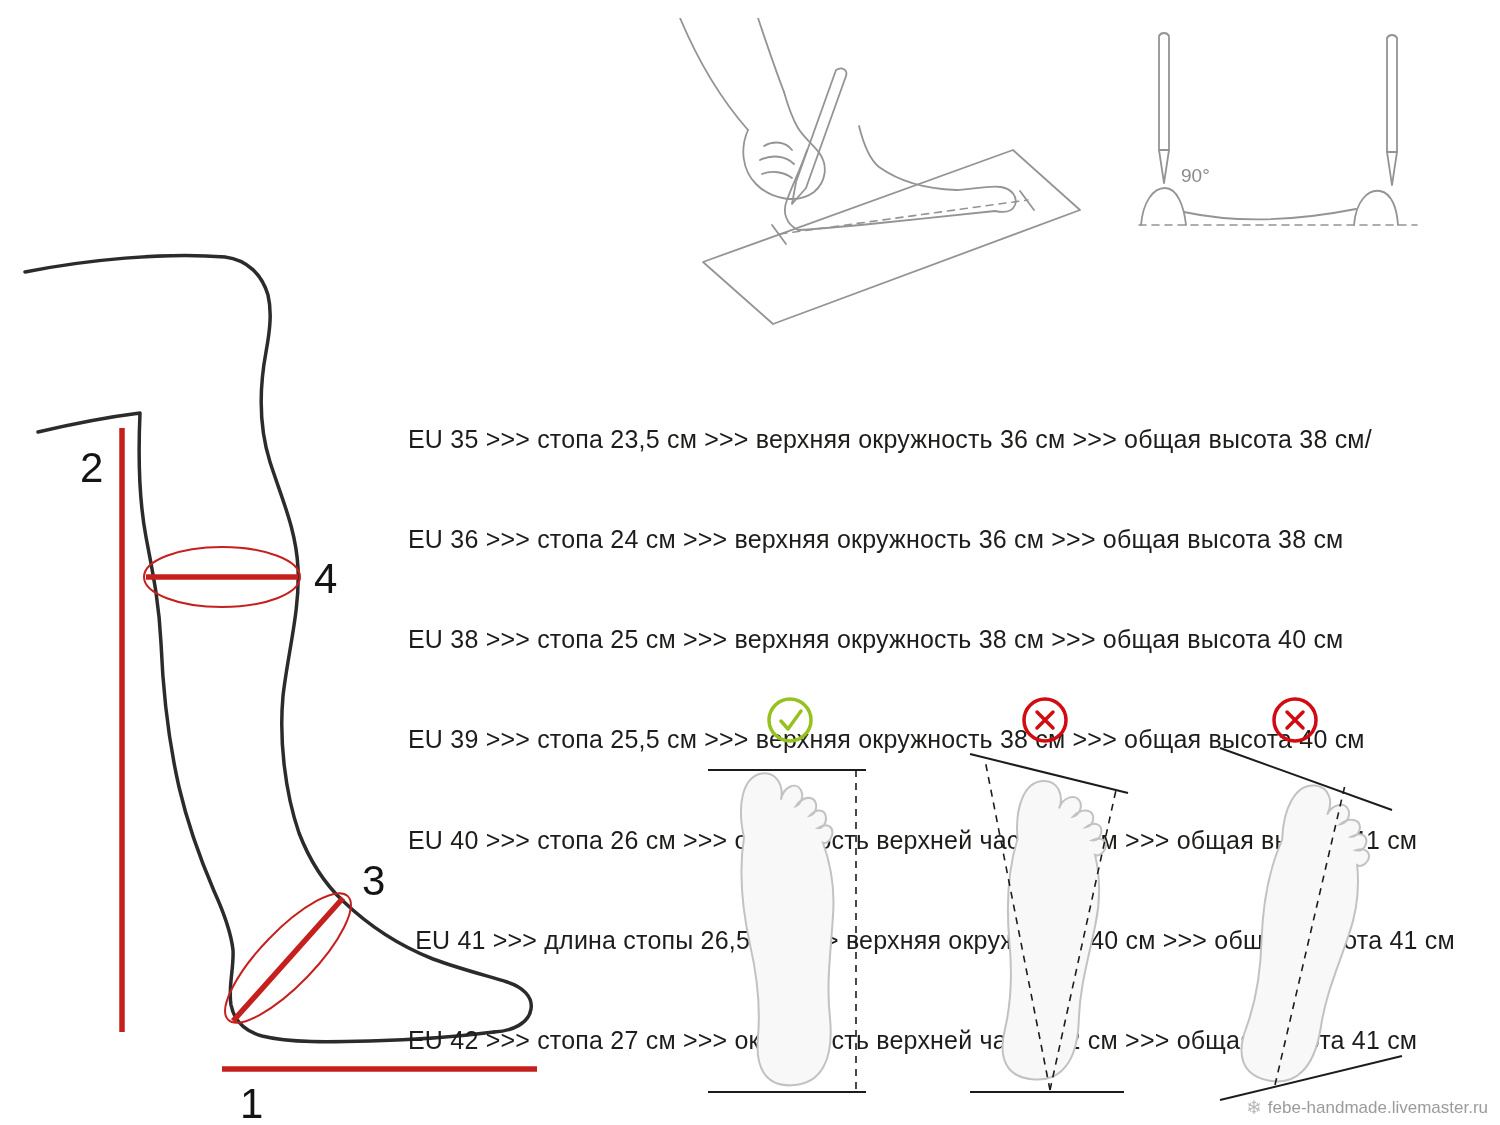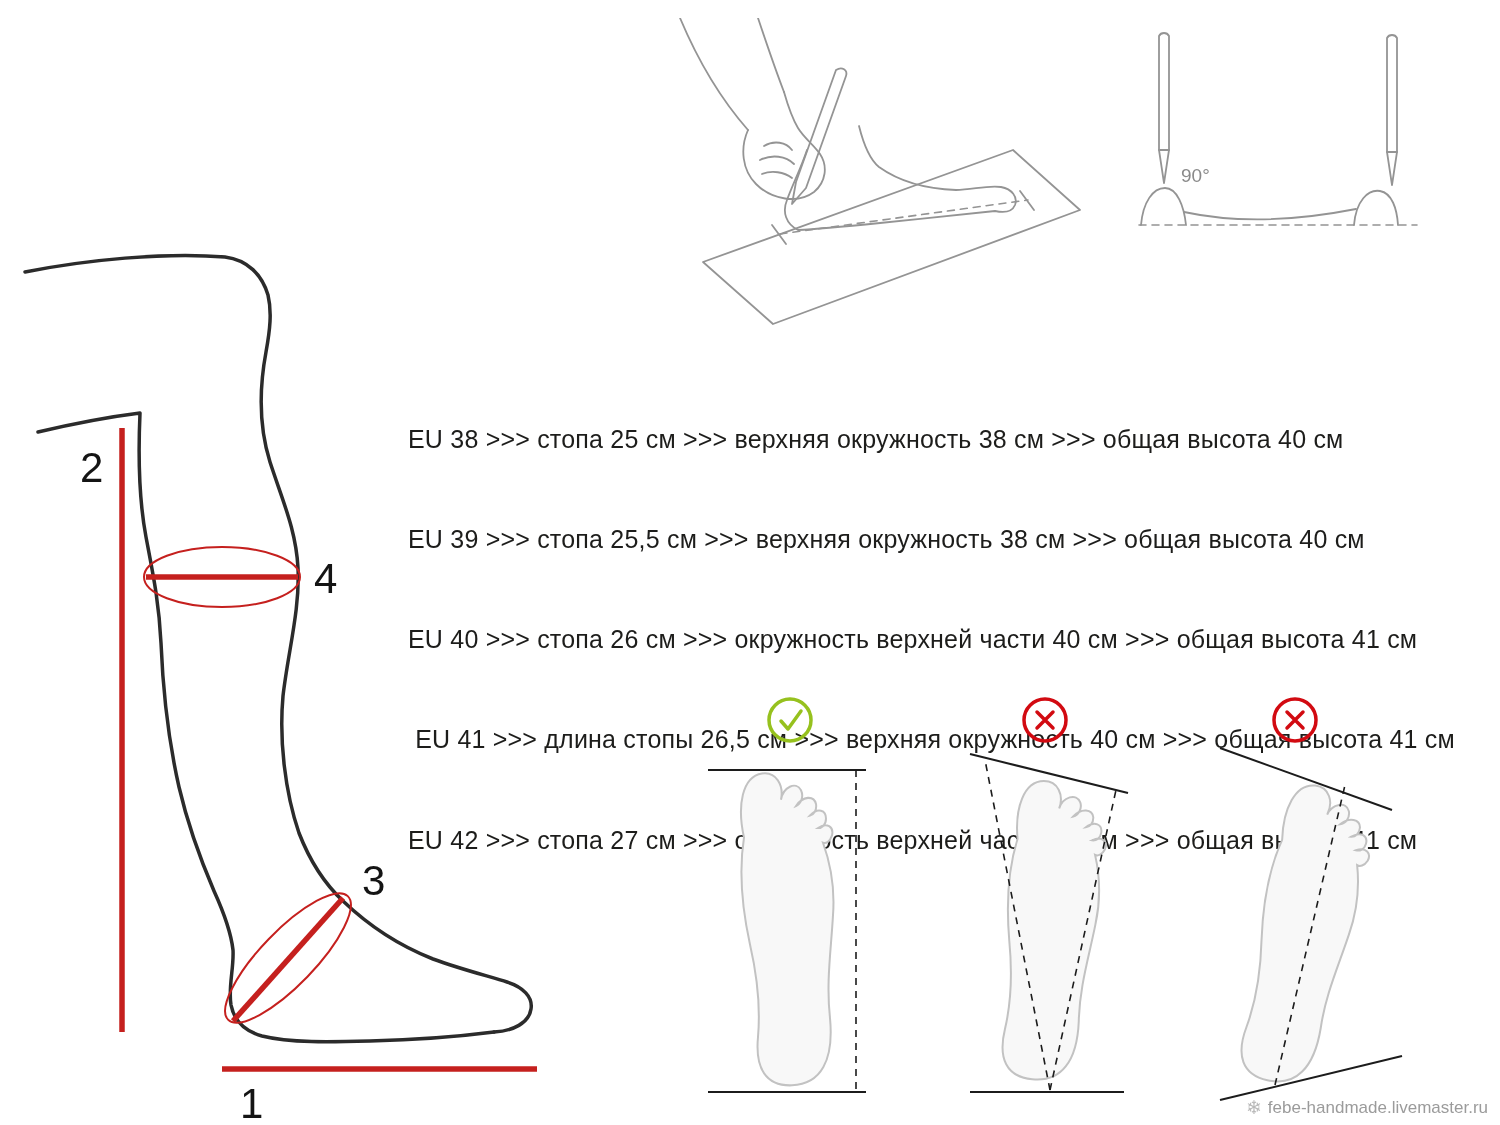--- a/index.html
+++ b/index.html
@@ -109,20 +109,22 @@
         <path d="M 262,130 L 272,130"></path>
       </g>
       <path d="M 16,203 C 18,180 28,166 40,166 C 52,166 59,184 61,203"></path>
       <path d="M 229,203 C 231,179 243,167 255,169 C 267,171 272,187 273,203"></path>
       <path d="M 59,190 C 110,201 170,199 231,187"></path>
     </g>
     <text class="sketchtxt" x="56" y="160">90°</text>
   </svg>
 
   <div class="size-chart">
+    <div>EU 35 &gt;&gt;&gt; стопа 23,5 см &gt;&gt;&gt; верхняя окружность 36 см &gt;&gt;&gt; общая высота 38 см/</div>
+    <div>EU 36 &gt;&gt;&gt; стопа 24 см &gt;&gt;&gt; верхняя окружность 36 см &gt;&gt;&gt; общая высота 38 см</div>
     <div>EU 38 &gt;&gt;&gt; стопа 25 см &gt;&gt;&gt; верхняя окружность 38 см &gt;&gt;&gt; общая высота 40 см</div>
     <div>EU 39 &gt;&gt;&gt; стопа 25,5 см &gt;&gt;&gt; верхняя окружность 38 см &gt;&gt;&gt; общая высота 40 см</div>
     <div>EU 40 &gt;&gt;&gt; стопа 26 см &gt;&gt;&gt; окружность верхней части 40 см &gt;&gt;&gt; общая высота 41 см</div>
     <div> EU 41 &gt;&gt;&gt; длина стопы 26,5 см &gt;&gt;&gt; верхняя окружность 40 см &gt;&gt;&gt; общая высота 41 см</div>
     <div>EU 42 &gt;&gt;&gt; стопа 27 см &gt;&gt;&gt; окружность верхней части 42 см &gt;&gt;&gt; общая высота 41 см</div>
     
   </div>
 
   <svg class="abs" style="left:680px;top:690px" width="760" height="420" viewBox="0 0 760 420">
     <defs>

